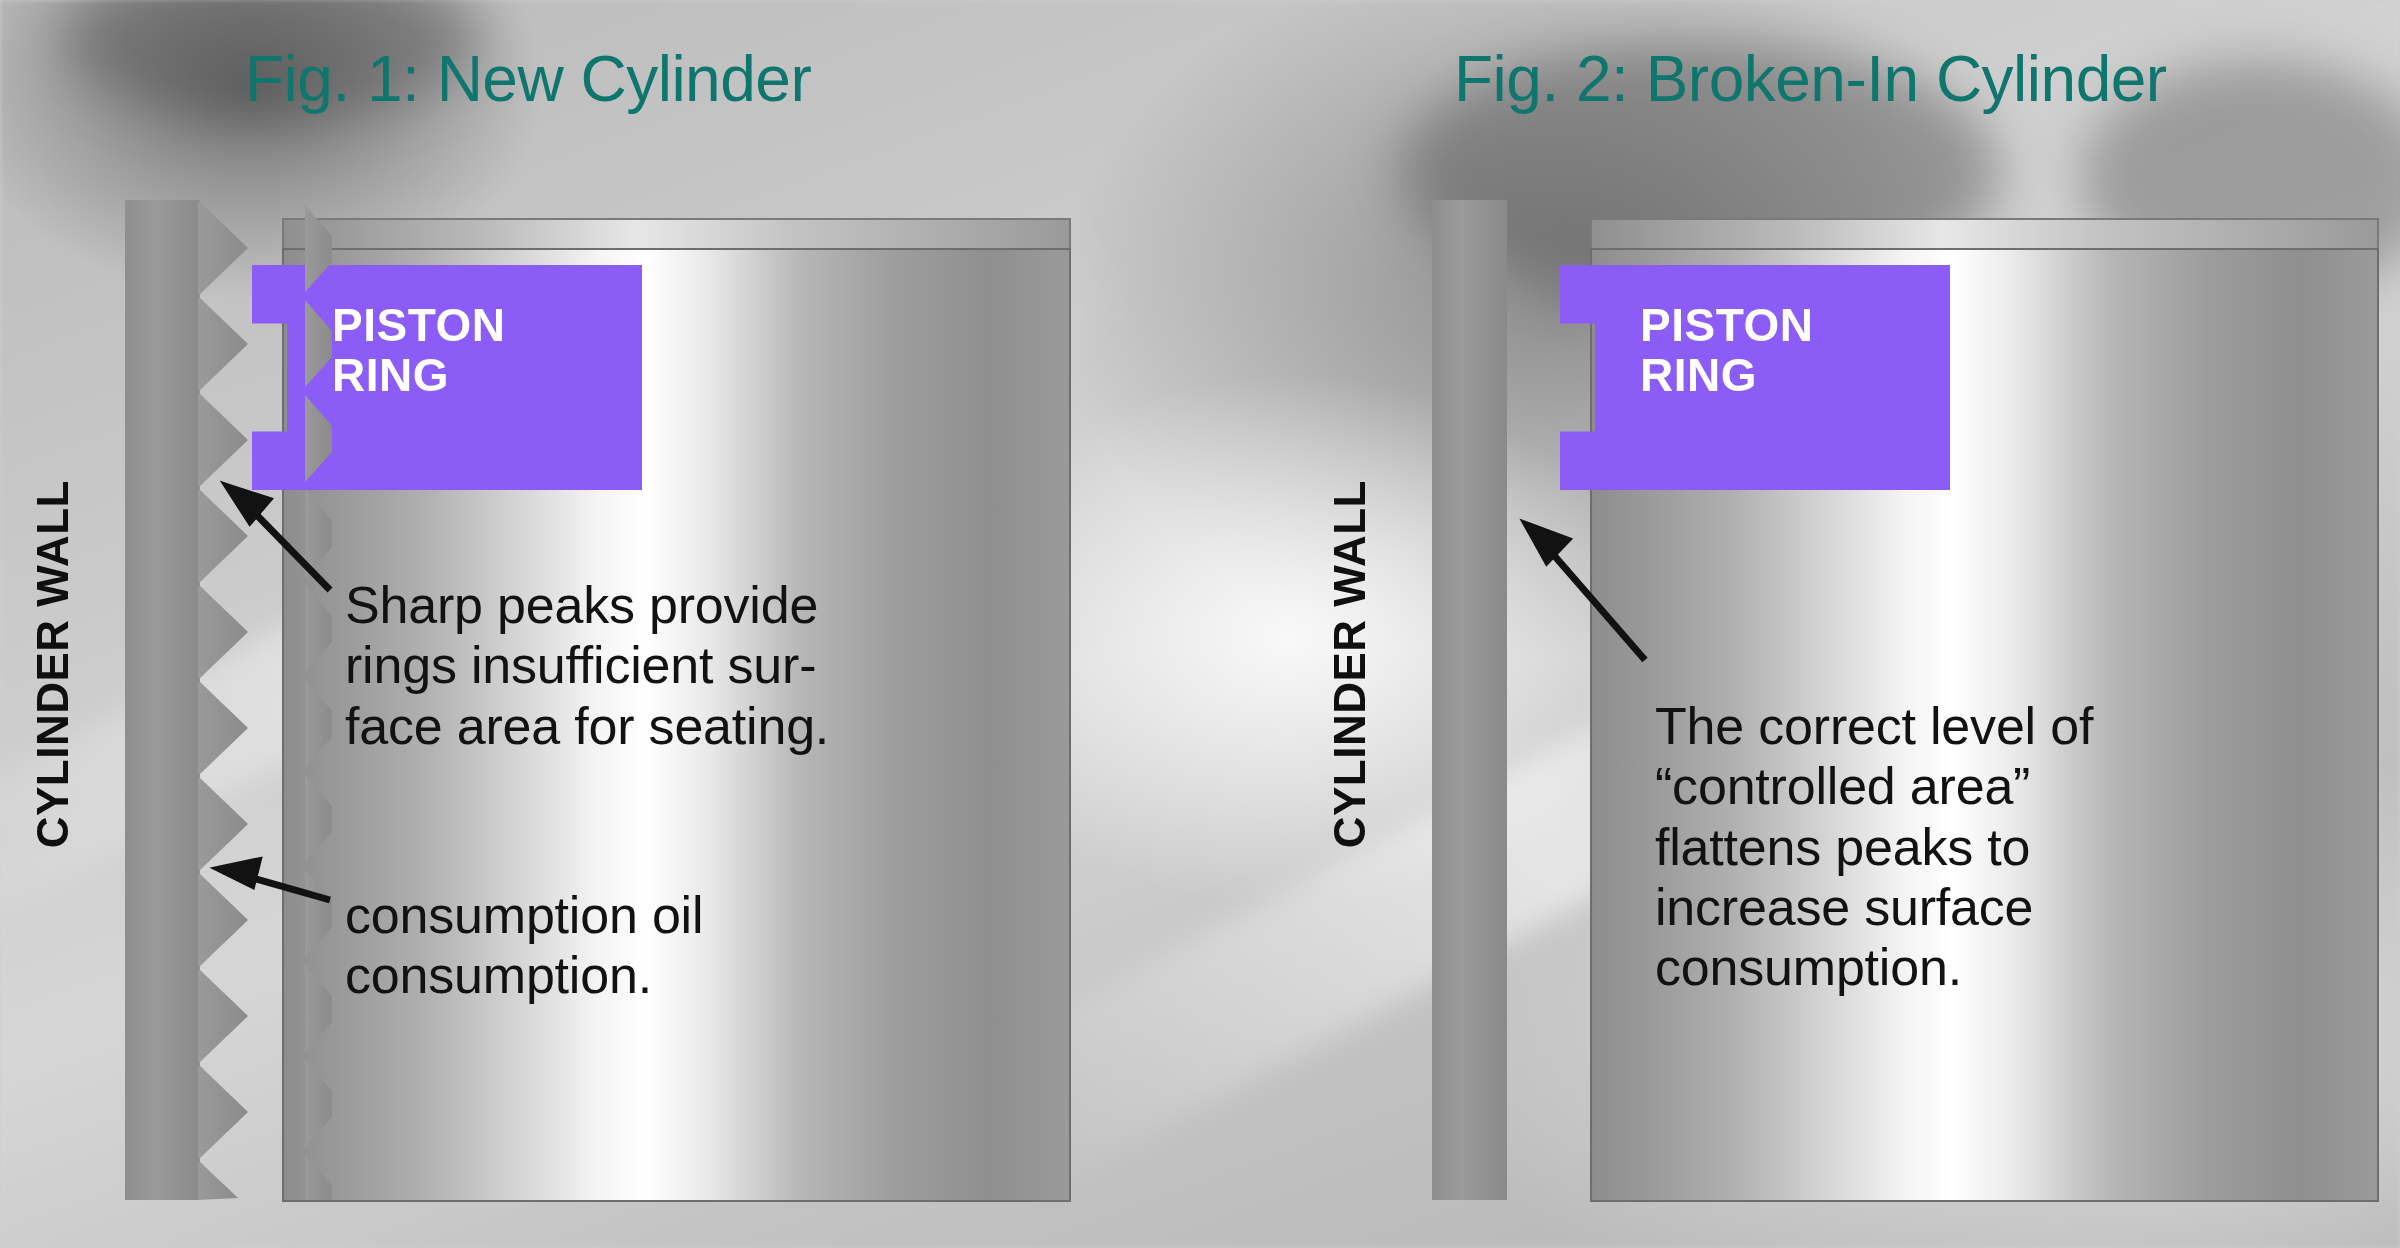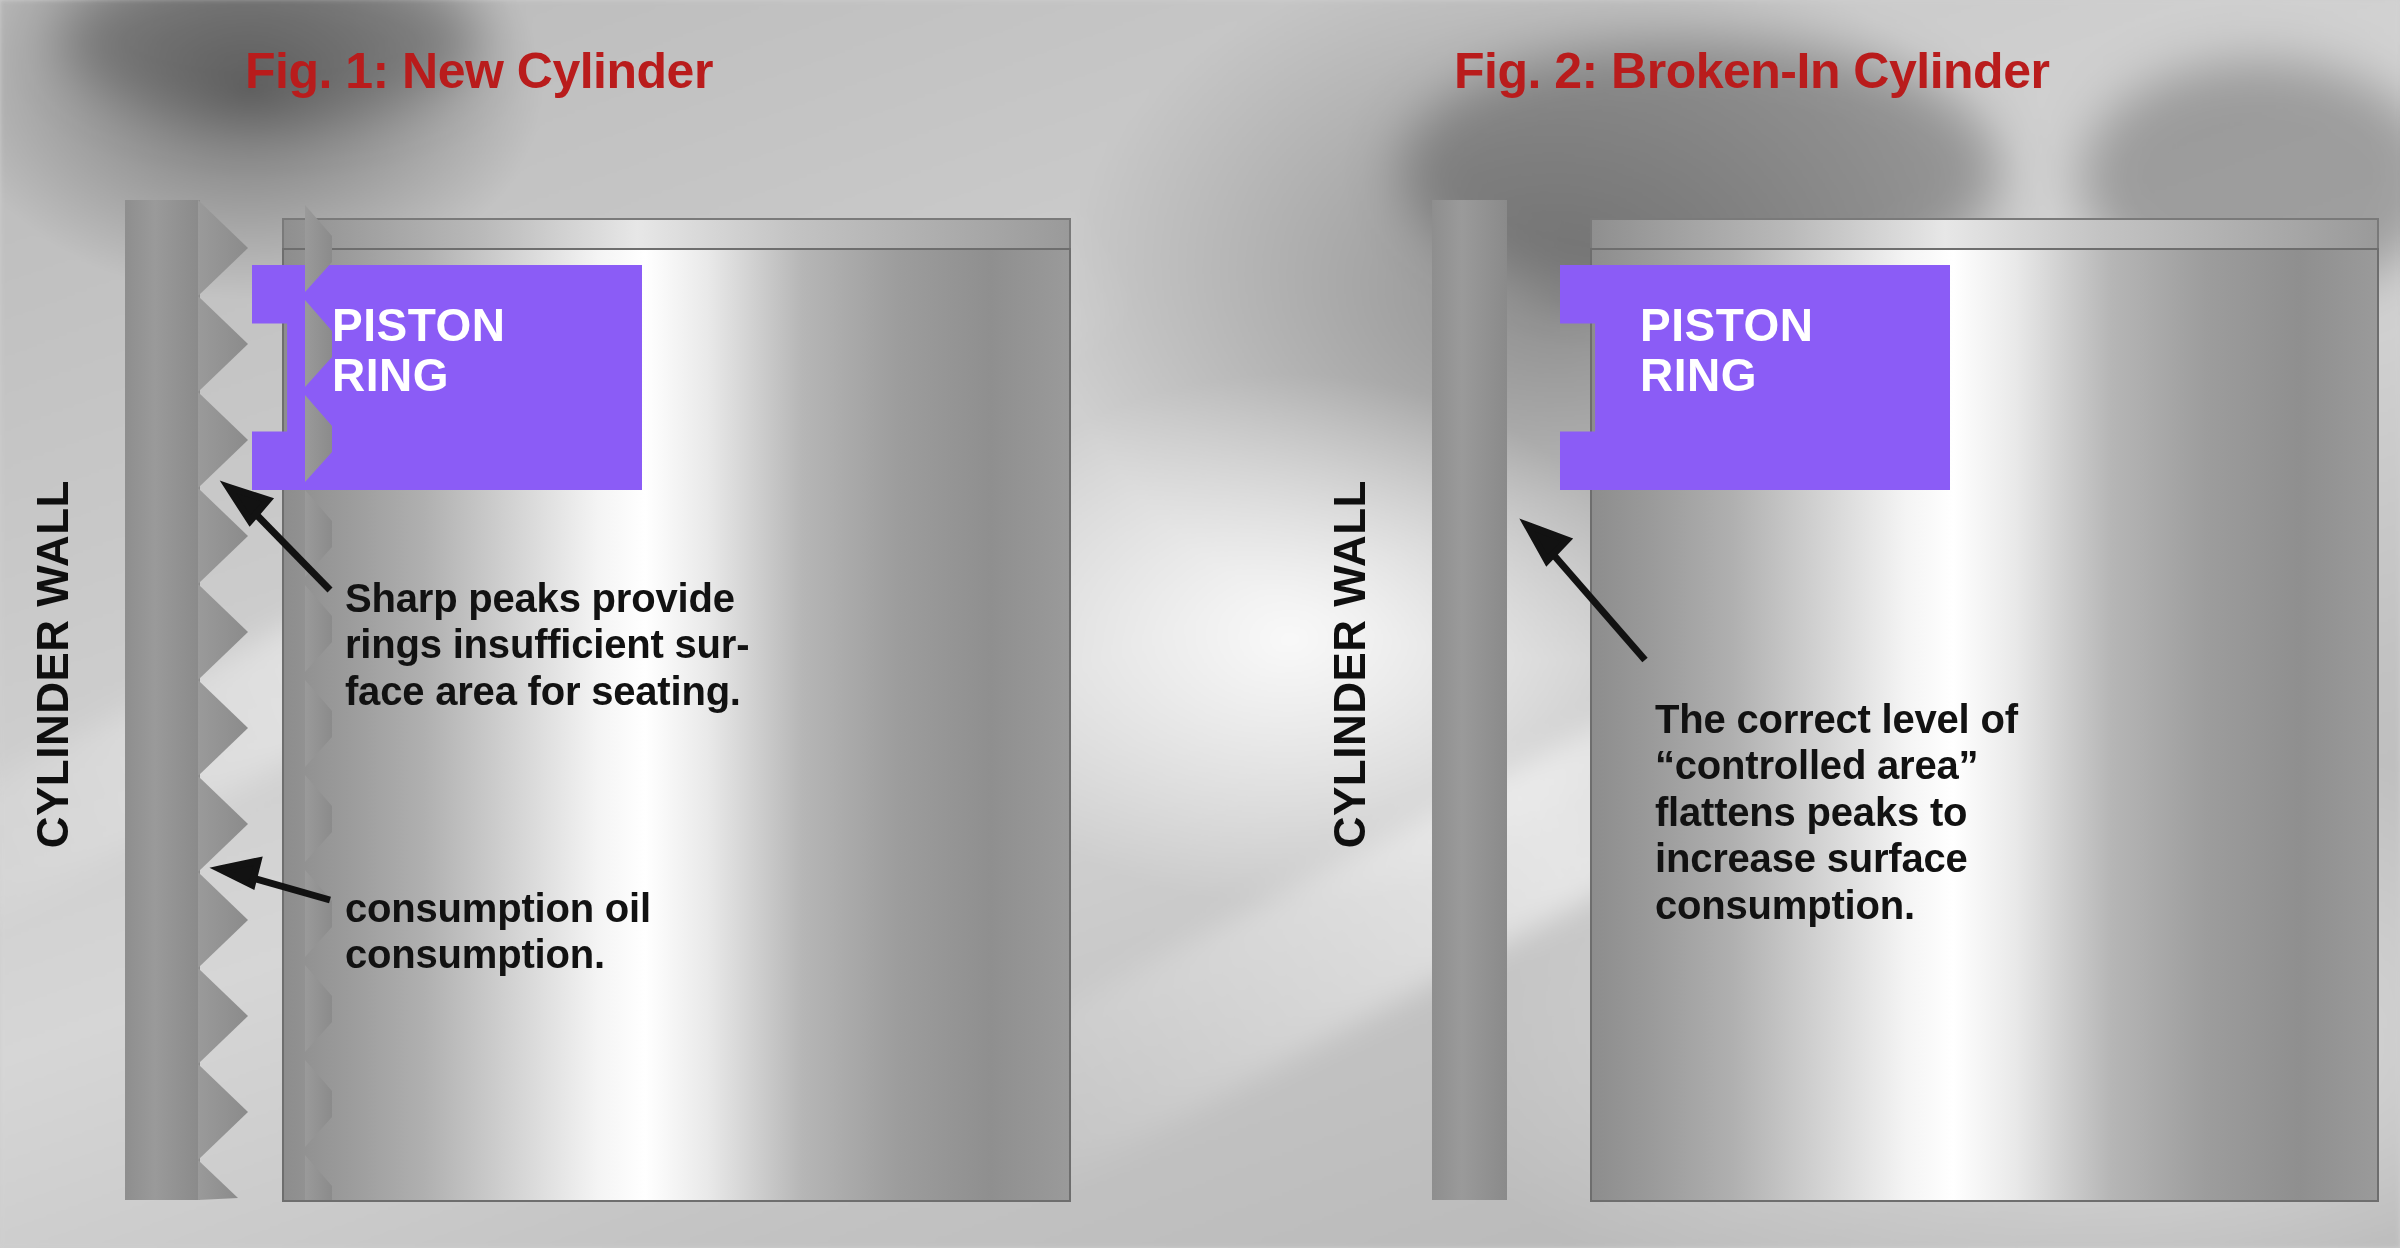--- a/index.html
+++ b/index.html
@@ -42,23 +42,23 @@
 
   
   .figure {
     position: absolute;
     top: 0;
     height: 1248px;
   }
   .fig-title {
     position: absolute;
     top: 42px;
-    font-size: 50px;
-    font-weight: bold;
-    color: #b91c1c;
+    font-size: 64px;
+    font-weight: normal;
+    color: #0f766e;
     white-space: nowrap;
     letter-spacing: -0.5px;
   }
 
   
   .wall-label {
     position: absolute;
     font-size: 44px;
     font-weight: bold;
     color: #0f0f0f;
@@ -102,22 +102,22 @@
     top: 36px;
     color: #ffffff;
     font-size: 46px;
     font-weight: bold;
     line-height: 1.08;
     letter-spacing: 0.5px;
   }
 
   .callout {
     position: absolute;
-    font-size: 40px;
-    font-weight: bold;
+    font-size: 52px;
+    font-weight: normal;
     color: #121212;
     line-height: 1.16;
     letter-spacing: -0.2px;
   }
 
   svg.overlay {
     position: absolute;
     inset: 0;
     width: 2400px;
     height: 1248px;

